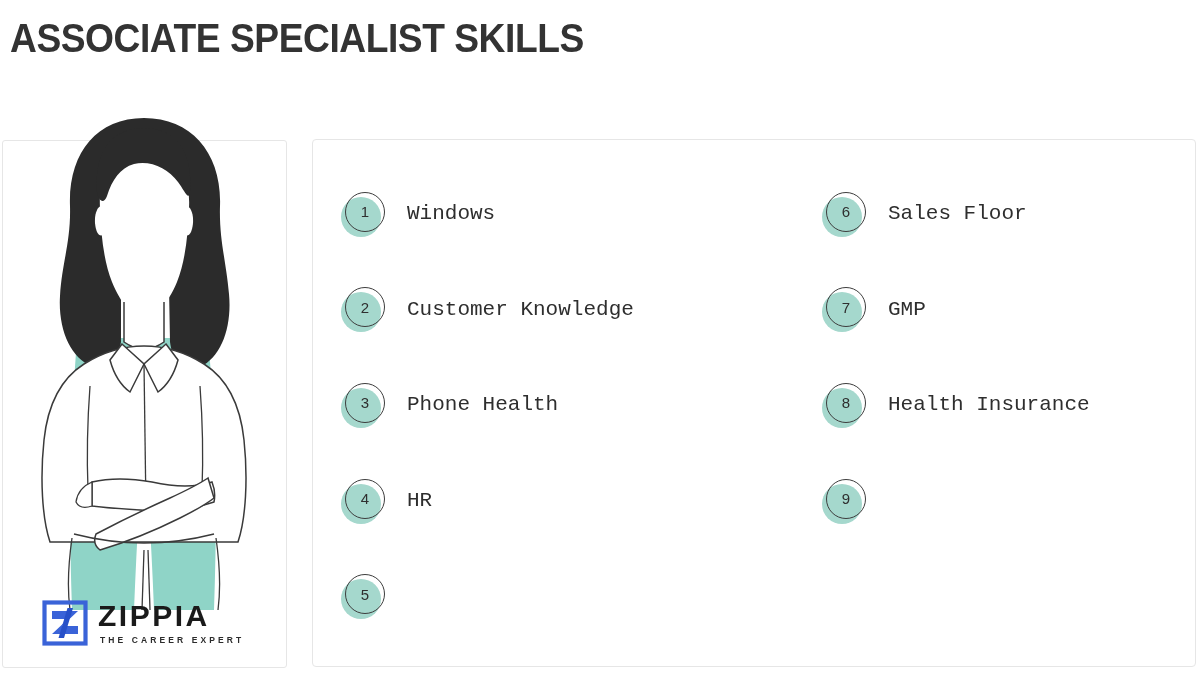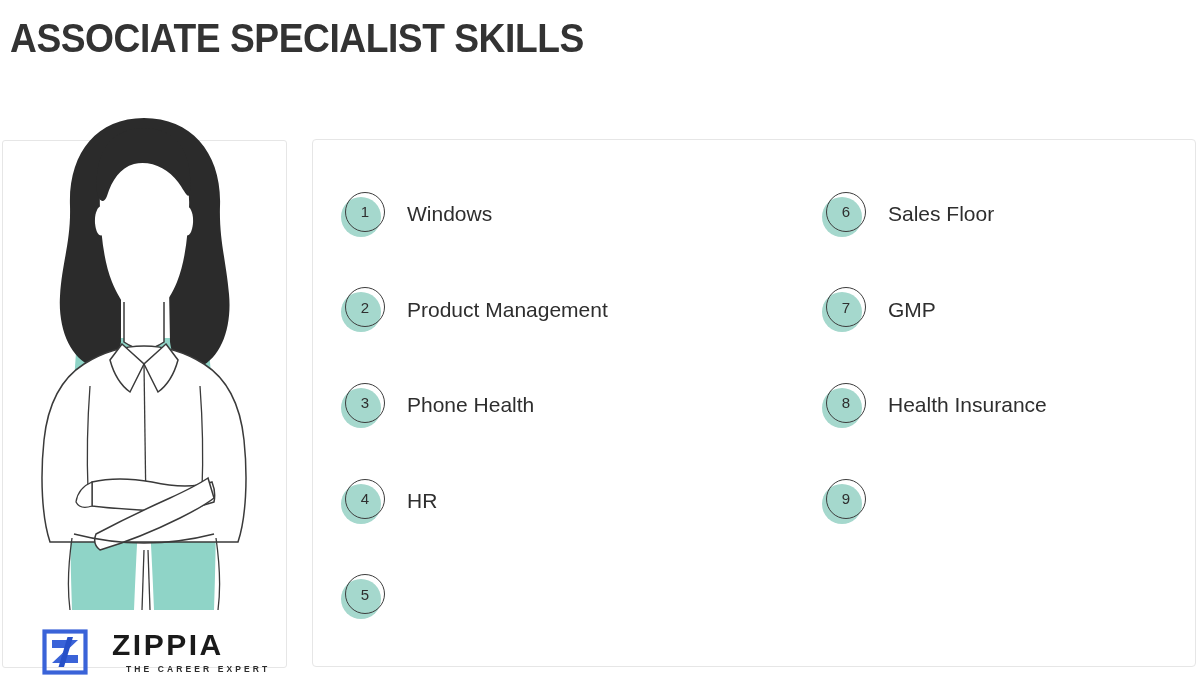--- a/index.html
+++ b/index.html
@@ -50,24 +50,24 @@
     width: 290px;
     height: 500px;
     overflow: visible;
   }
   .illus-wrap svg { display: block; }
 
   
   .logo-block {
     position: absolute;
     left: 42px;
-    top: 629px;
+    top: 600px;
     display: flex;
     align-items: center;
-    gap: 24px;
+    gap: 10px;
   }
   .logo-mark { width: 46px; height: 46px; display: block; }
   .logo-text-col {
     display: flex;
     flex-direction: column;
     justify-content: center;
   }
   .logo-word {
     font-family: "Liberation Sans", sans-serif;
     font-size: 30px;
@@ -77,21 +77,21 @@
     line-height: 1;
   }
   .logo-tag {
     font-family: "Liberation Sans", sans-serif;
     font-size: 8.5px;
     font-weight: bold;
     letter-spacing: 3.1px;
     color: #2b2b2b;
     line-height: 1;
     margin-top: 5px;
-    margin-left: 14px;
+    margin-left: 2px;
   }
 
   
   .skills-card {
     position: absolute;
     left: 312px;
     top: 139px;
     width: 884px;
     height: 528px;
     background: #ffffff;
@@ -156,21 +156,21 @@
     height: 40px;
     display: flex;
     align-items: center;
     justify-content: center;
     font-family: "Liberation Sans", sans-serif;
     font-size: 15px;
     color: #2f2f2f;
     letter-spacing: 0px;
   }
   .skill-label {
-    font-family: Liberation Sans, sans-serif;
+    font-family: Liberation Mono, monospace;
     font-size: 21px;
     color: #2e2e2e;
     line-height: 1.2;
     white-space: nowrap;
   }
 </style>
 </head>
 <body>
 
 <div class="page-title">ASSOCIATE SPECIALIST SKILLS</div>
@@ -286,21 +286,21 @@
       </div>
       <div class="skill-label">Windows</div>
     </div>
 
     <div class="skill-item col-left" style="grid-column:1;grid-row:2;">
       <div class="badge">
         <div class="badge-blob"></div>
         <div class="badge-ring"></div>
         <div class="badge-num">2</div>
       </div>
-      <div class="skill-label">Product Management</div>
+      <div class="skill-label">Customer Knowledge</div>
     </div>
 
     <div class="skill-item col-left" style="grid-column:1;grid-row:3;">
       <div class="badge">
         <div class="badge-blob"></div>
         <div class="badge-ring"></div>
         <div class="badge-num">3</div>
       </div>
       <div class="skill-label">Phone Health</div>
     </div>

